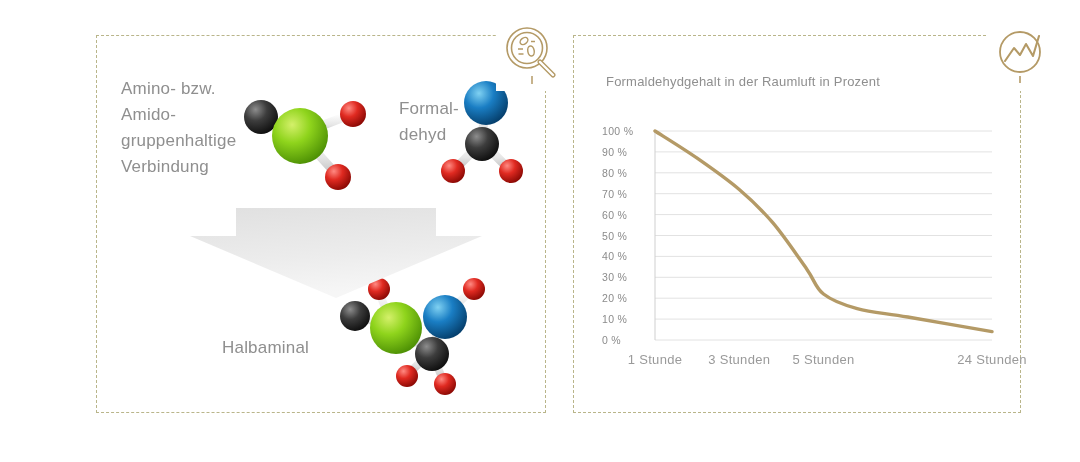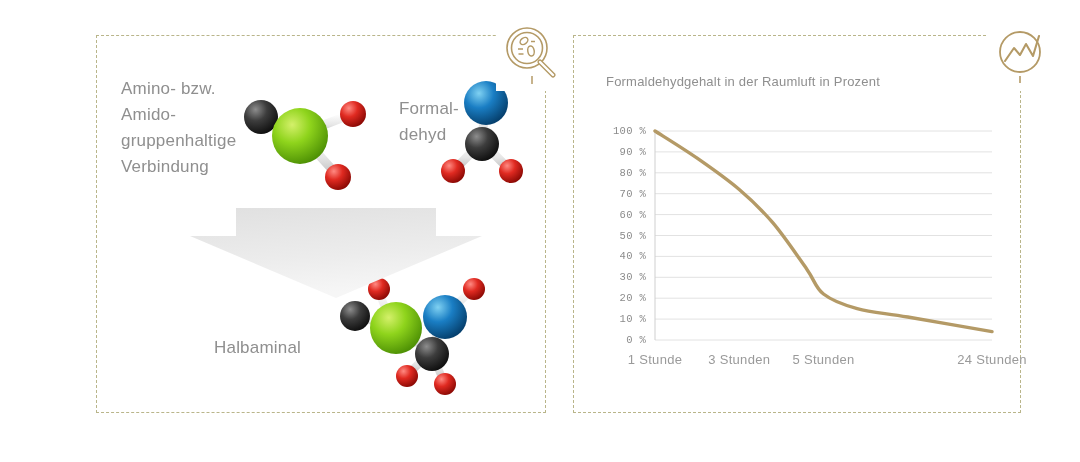--- a/index.html
+++ b/index.html
@@ -55,21 +55,21 @@
     color: #8f8f8f;
     font-size: 17px;
     line-height: 26px;
     letter-spacing: .2px;
     white-space: pre;
   }
   #label-amino { left: 121px; top: 76px; }
   #label-formaldehyde { left: 379px; top: 96px; margin-left: 20px; }
   #label-halbaminal {
     position: absolute;
-    left: 214px;
+    left: 222px;
     top: 338px;
     color: #8f8f8f;
     font-size: 17px;
     letter-spacing: .2px;
     text-align: center;
   }
 
   .molecule { position: absolute; }
   #mol-amino  { left: 228px; top: 84px;  width: 150px; height: 110px; }
   #mol-formal { left: 430px; top: 70px;  width: 110px; height: 120px; }
@@ -96,26 +96,25 @@
     position: absolute;
     left: 600px;
     top: 120px;
     width: 400px;
     height: 260px;
   }
   .ytick {
     position: absolute;
     right: 0;
     width: 44px;
-    text-align: right;
+    text-align: left;
     color: #8b8b8b;
     font-size: 10.5px;
     transform: translateY(-50%);
     letter-spacing: .3px;
-    font-family: Liberation Mono, monospace;
   }
   .xtick {
     position: absolute;
     color: #9a9a9a;
     font-size: 13px;
     transform: translateX(-50%);
     letter-spacing: .3px;
     white-space: nowrap;
   }
 </style>

